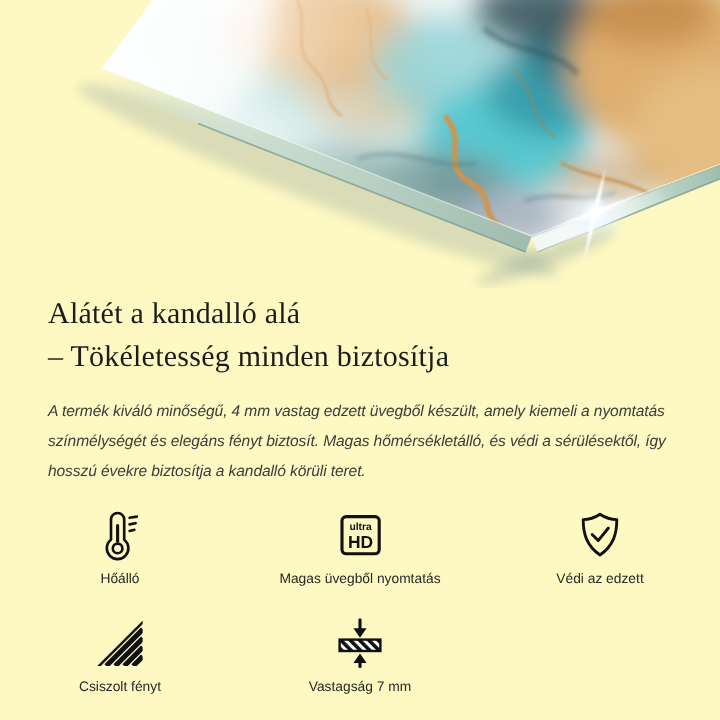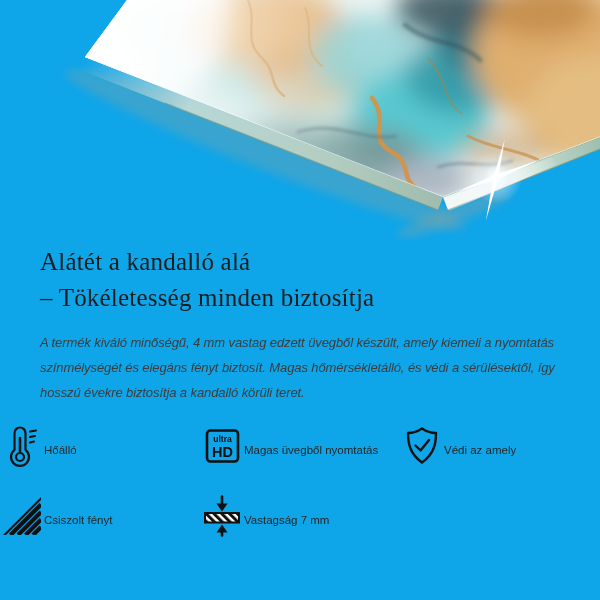--- a/index.html
+++ b/index.html
@@ -1,26 +1,26 @@
 <!DOCTYPE html>
 <html lang="hu"><head>
 <meta charset="utf-8">
 <style>
   html,body{margin:0;padding:0;background:#ffffff;}
   body{width:600px;height:600px;overflow:hidden;font-family:"Liberation Sans",sans-serif;}
-  .page{width:600px;height:600px;background:#0ea5e9;position:relative;}
+  .page{width:600px;height:600px;background:#fef9c3;position:relative;}
   .hero{width:600px;height:240px;position:relative;overflow:hidden;}
   .hero svg{display:block;}
   .content{padding:0 40px;}
   h1{margin:4px 0 0;font-family:"Liberation Serif","DejaVu Serif",serif;font-weight:400;
      font-size:25px;line-height:36px;color:#1c1c1c;letter-spacing:.2px;}
   h1 span{display:block;}
   .desc{margin:14px 0 0;font-size:13px;line-height:25px;color:#3c3c3c;max-width:534px;letter-spacing:-.1px;font-style:italic;}
   .features{margin-top:18px;display:grid;grid-template-columns:repeat(3,200px);row-gap:24px;width:600px;}
-  .feature{display:flex;flex-direction:row;align-items:center;text-align:center;}
+  .feature{display:flex;flex-direction:column;align-items:center;text-align:center;}
   .icon-box{height:46px;display:flex;align-items:center;justify-content:center;}
   .icon-box svg{display:block;}
   .flabel{margin-top:8px;font-size:11.5px;color:#272727;white-space:nowrap;}
   .fi{stroke:#111;fill:none;stroke-linecap:round;stroke-linejoin:round;}
 </style>
 </head>
 <body>
 
 <div class="page">
 
@@ -176,21 +176,21 @@
 
     <div class="feature">
       <div class="icon-box">
         <svg width="44" height="44" viewBox="0 0 44 44">
           <g class="fi" stroke-width="2.4">
             <path d="M22,4.5 C26.5,7.5 31.5,9 36,9 C36,20.5 33.5,30.5 22,38.5 C10.5,30.5 8,20.5 8,9 C12.5,9 17.5,7.5 22,4.5 Z"></path>
             <path d="M15.5,21.5 L20.5,26.5 L29,16"></path>
           </g>
         </svg>
       </div>
-      <div class="flabel">Védi az amely</div>
+      <div class="flabel">Védi az edzett</div>
     </div>
 
 
     <div class="feature">
       <div class="icon-box">
         <svg width="44" height="44" viewBox="0 0 44 44">
           <defs>
               <clipPath id="triClip">
                 <path d="M3,41 L41,3 L41,41 Z"></path>
               </clipPath>

